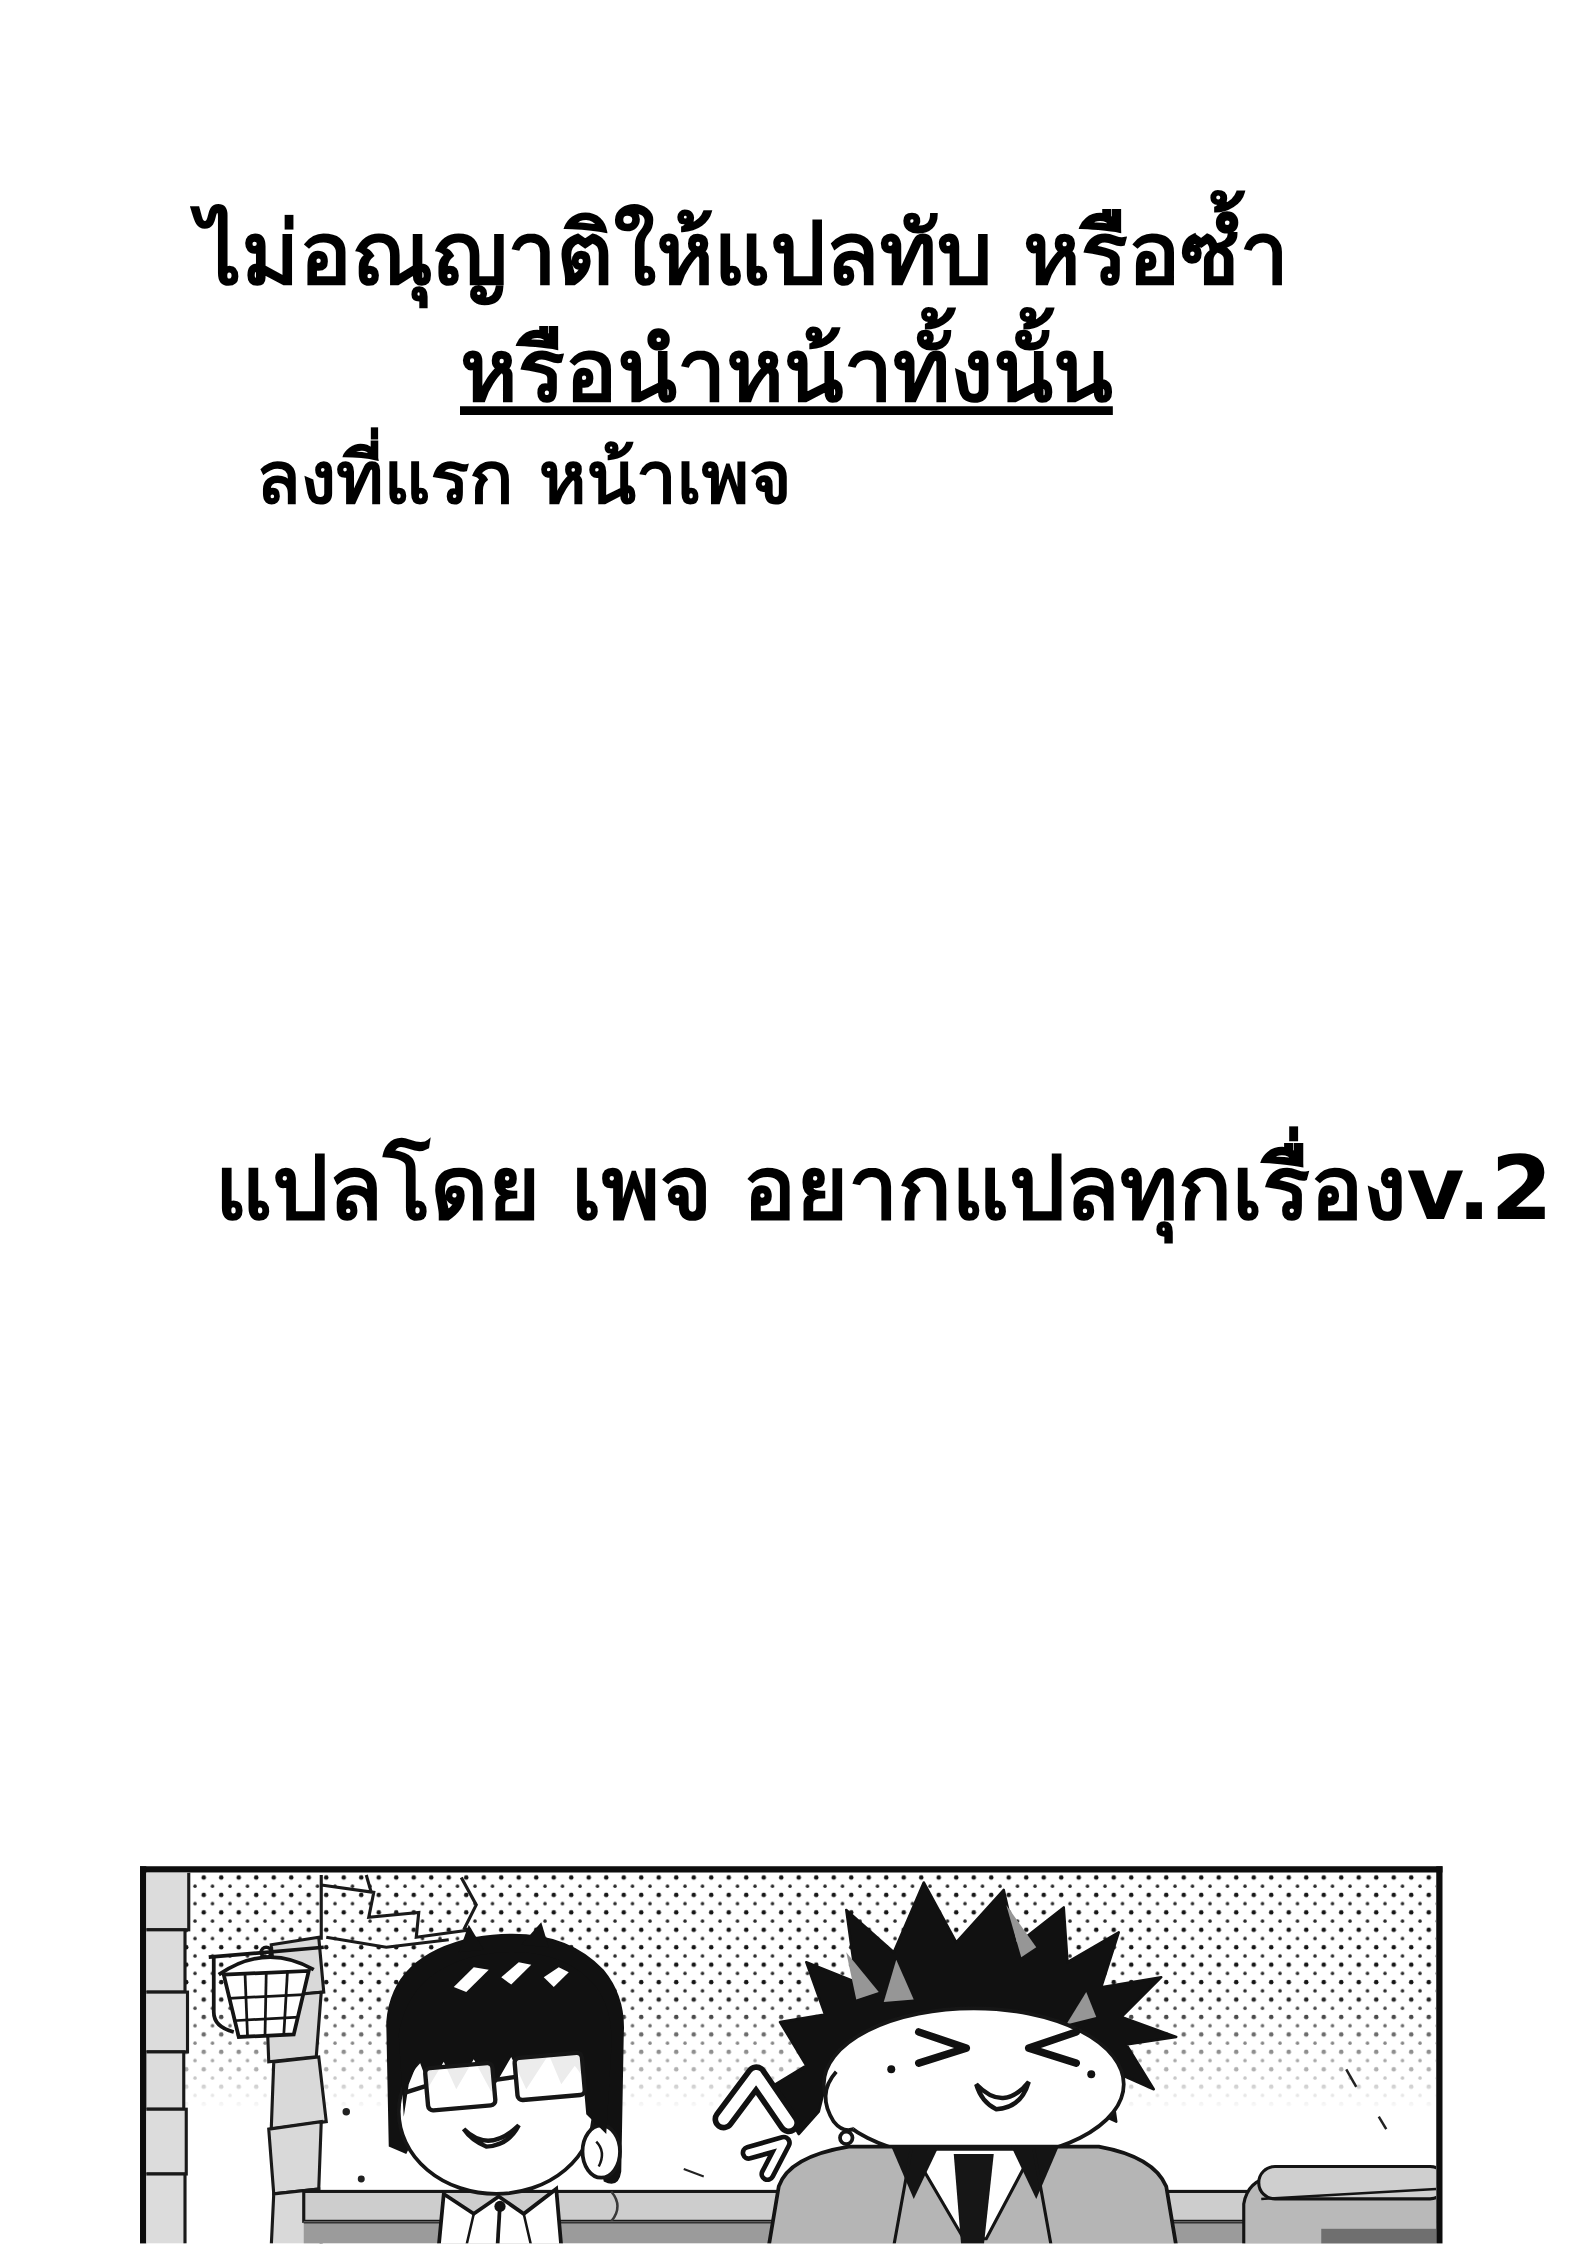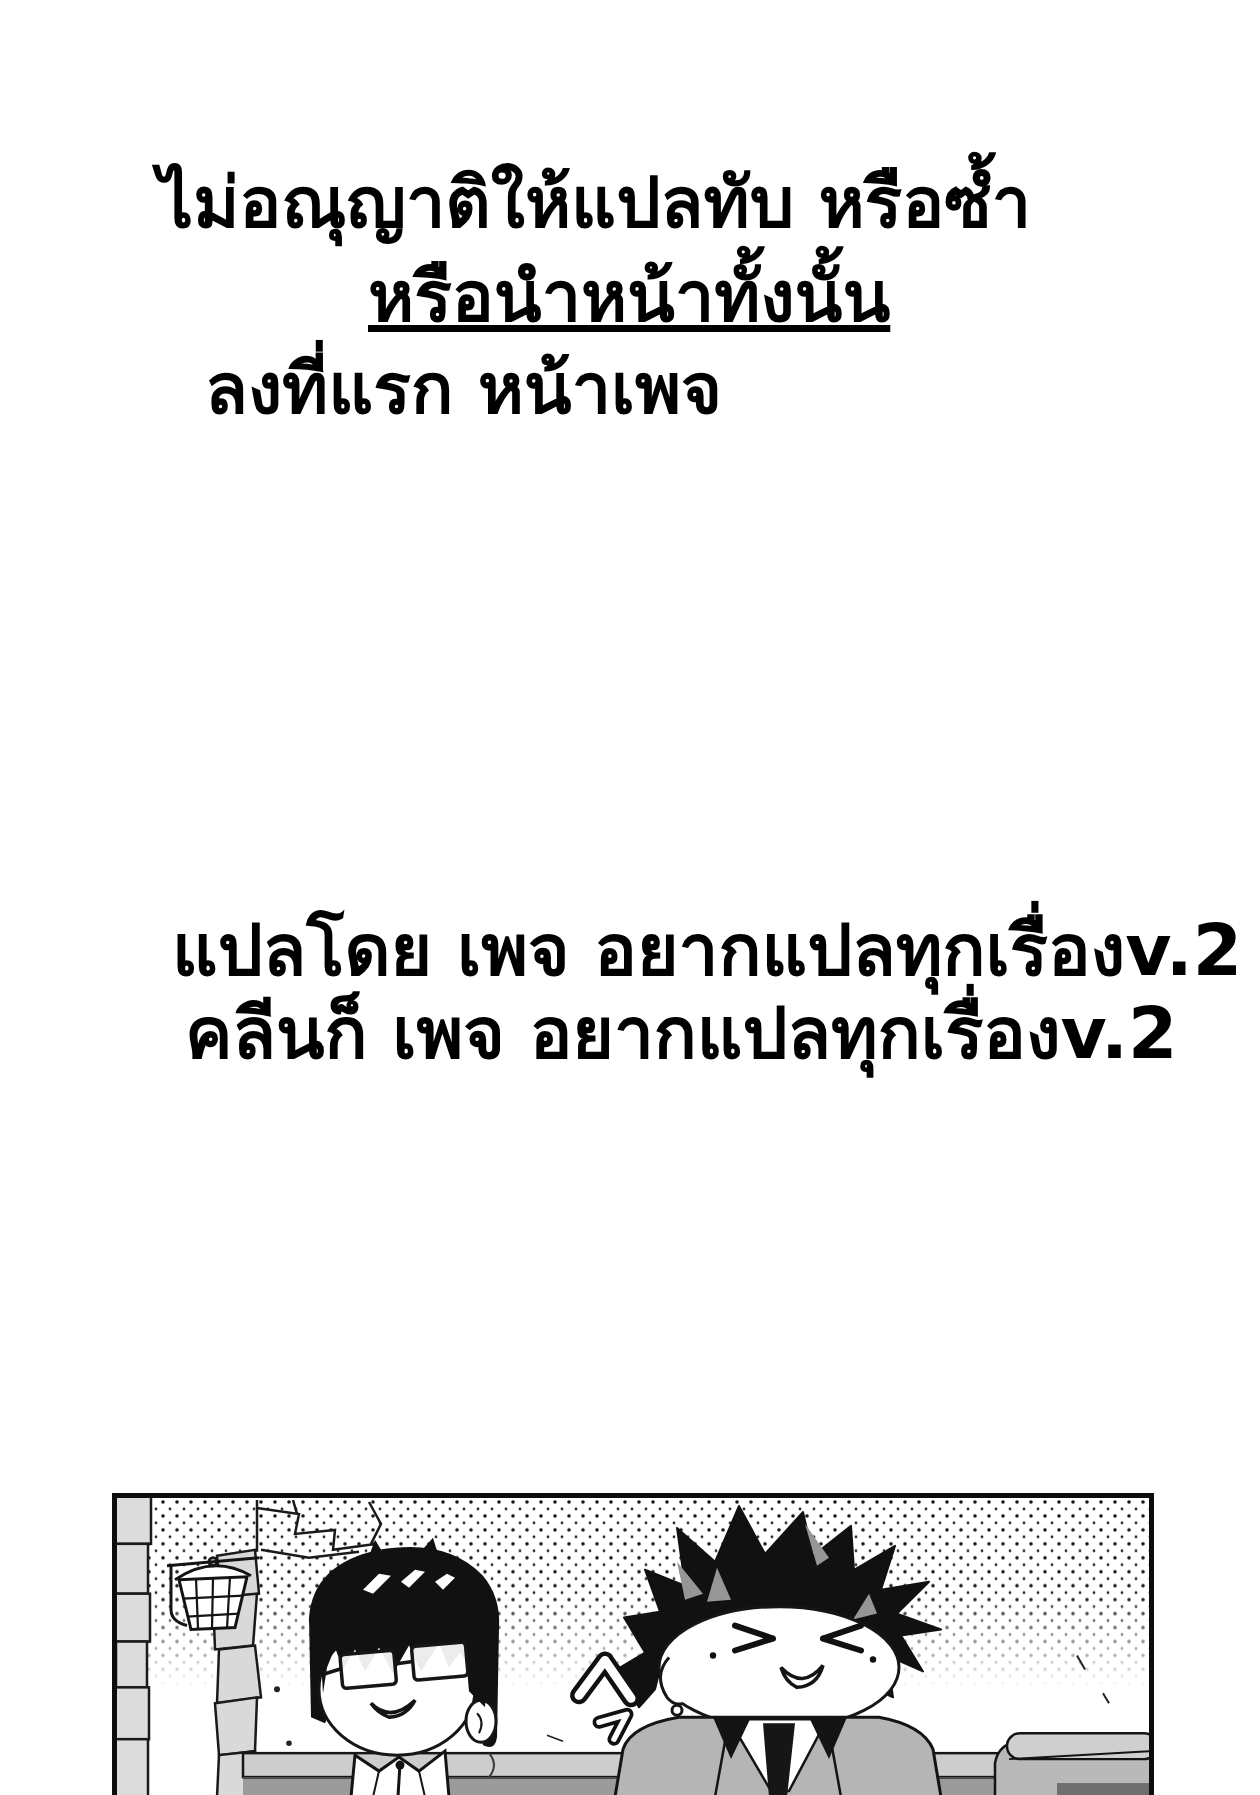--- a/index.html
+++ b/index.html
@@ -13,21 +13,21 @@
   .txt{
     position:absolute;
     font-weight:700;
     color:#000;
     white-space:nowrap;
     letter-spacing:0;
     line-height:1.15;
   }
   .notice1{left:158px;top:163px;font-size:70px;}
   .notice2{left:368px;top:257px;font-size:70px;text-decoration:underline;}
-  .notice3{left:205px;top:349px;font-size:70px;}
+  .notice3{left:205px;top:349px;font-size:58px;}
   .credit1{left:172px;top:910px;font-size:71px;}
   .credit2{left:185px;top:993px;font-size:71px;}
   .panel{
     position:absolute;
     left:112px;top:1493px;
     width:1042px;height:302px;
     box-sizing:border-box;
     border-top:5px solid #0d0d0d;
     border-left:5px solid #0d0d0d;
     border-right:5px solid #0d0d0d;
@@ -40,21 +40,20 @@
 </head>
 <body>
 
 <div class="page">
 
   <div class="txt notice1">ไม่อณุญาติให้แปลทับ หรือซ้ำ</div>
   <div class="txt notice2">หรือนำหน้าทั้งนั้น</div>
   <div class="txt notice3">ลงที่แรก หน้าเพจ</div>
 
   <div class="txt credit1">แปลโดย เพจ อยากแปลทุกเรื่องv.2</div>
-  <div class="txt credit2">คลีนก็ เพจ อยากแปลทุกเรื่องv.2</div>
 
   <div class="panel" role="img" aria-label="Manga panel: two smiling chibi boys (one with glasses, one with spiky hair and an earring) in front of a cracked stone wall with a wall lantern, halftone-dot sky and a stone parapet">
     <svg viewBox="0 0 1032 298" preserveAspectRatio="none">
       <defs>
         <pattern id="ht" width="14" height="14" patternUnits="userSpaceOnUse">
           <circle cx="4" cy="4" r="1.8" fill="#161616"></circle>
           <circle cx="11" cy="11" r="1.4" fill="#2a2a2a"></circle>
         </pattern>
         <linearGradient id="fade" x1="0" y1="0" x2="0" y2="1">
           <stop offset="0" stop-color="#fff"></stop>

